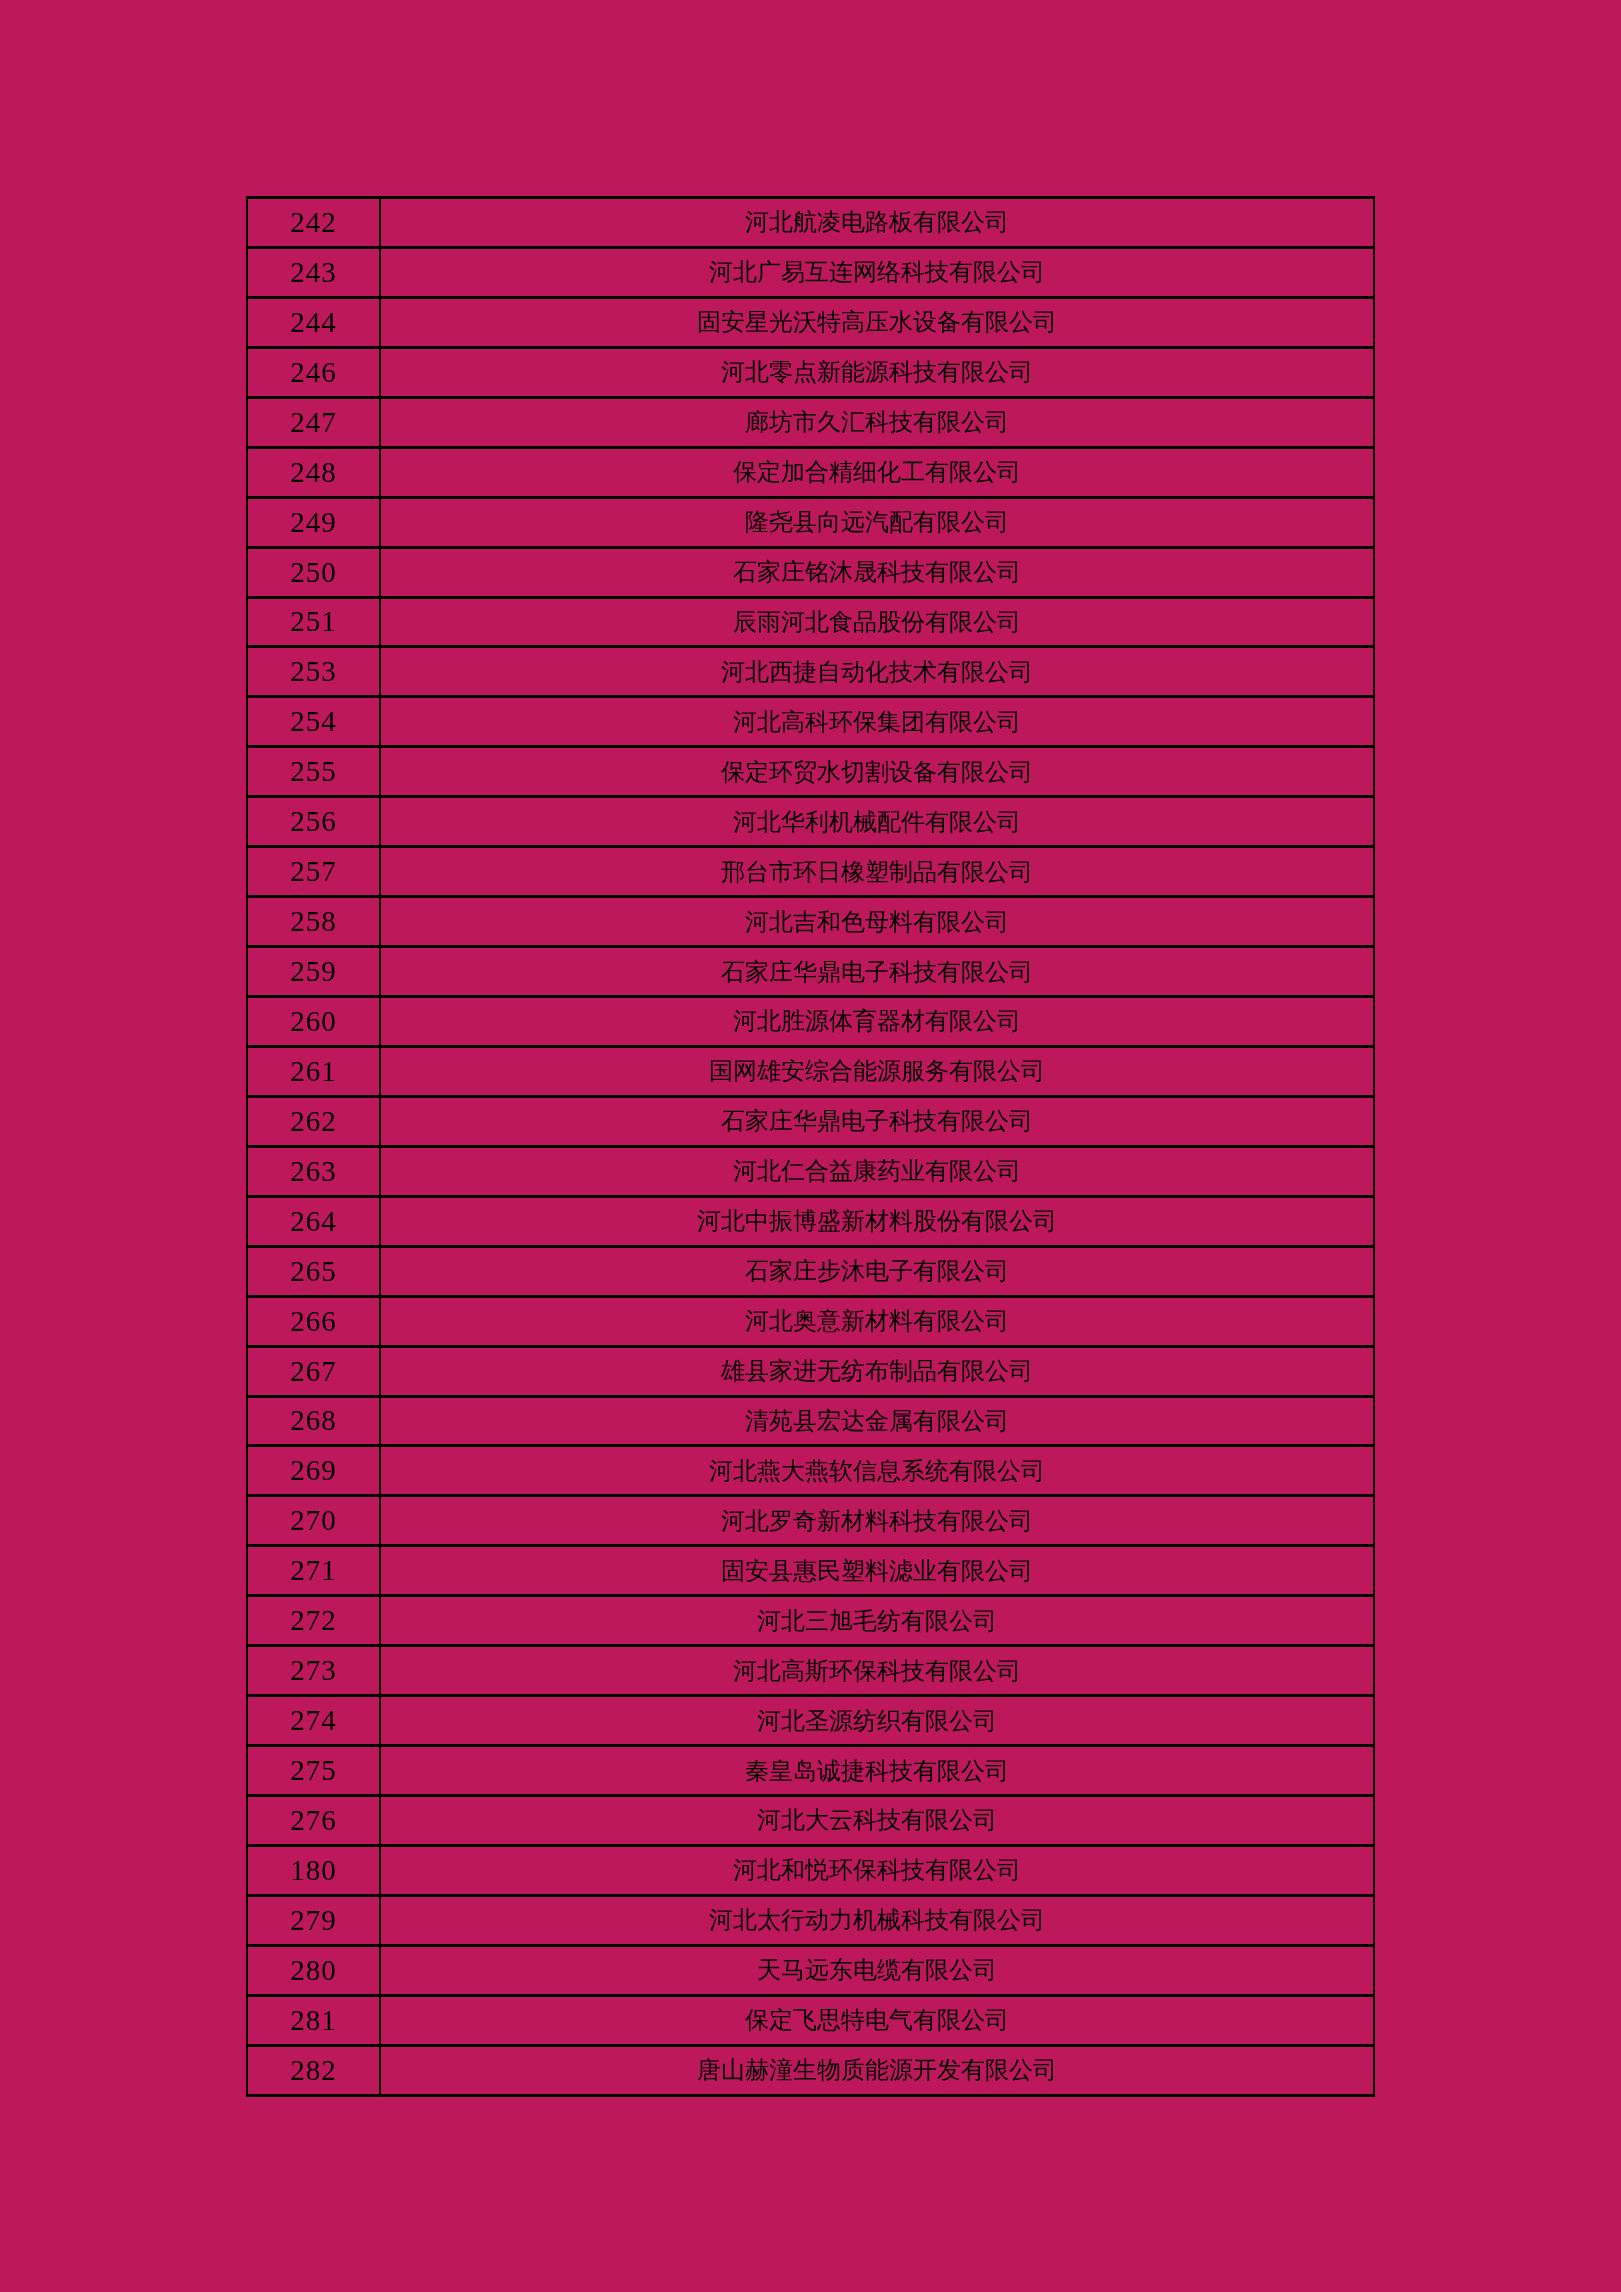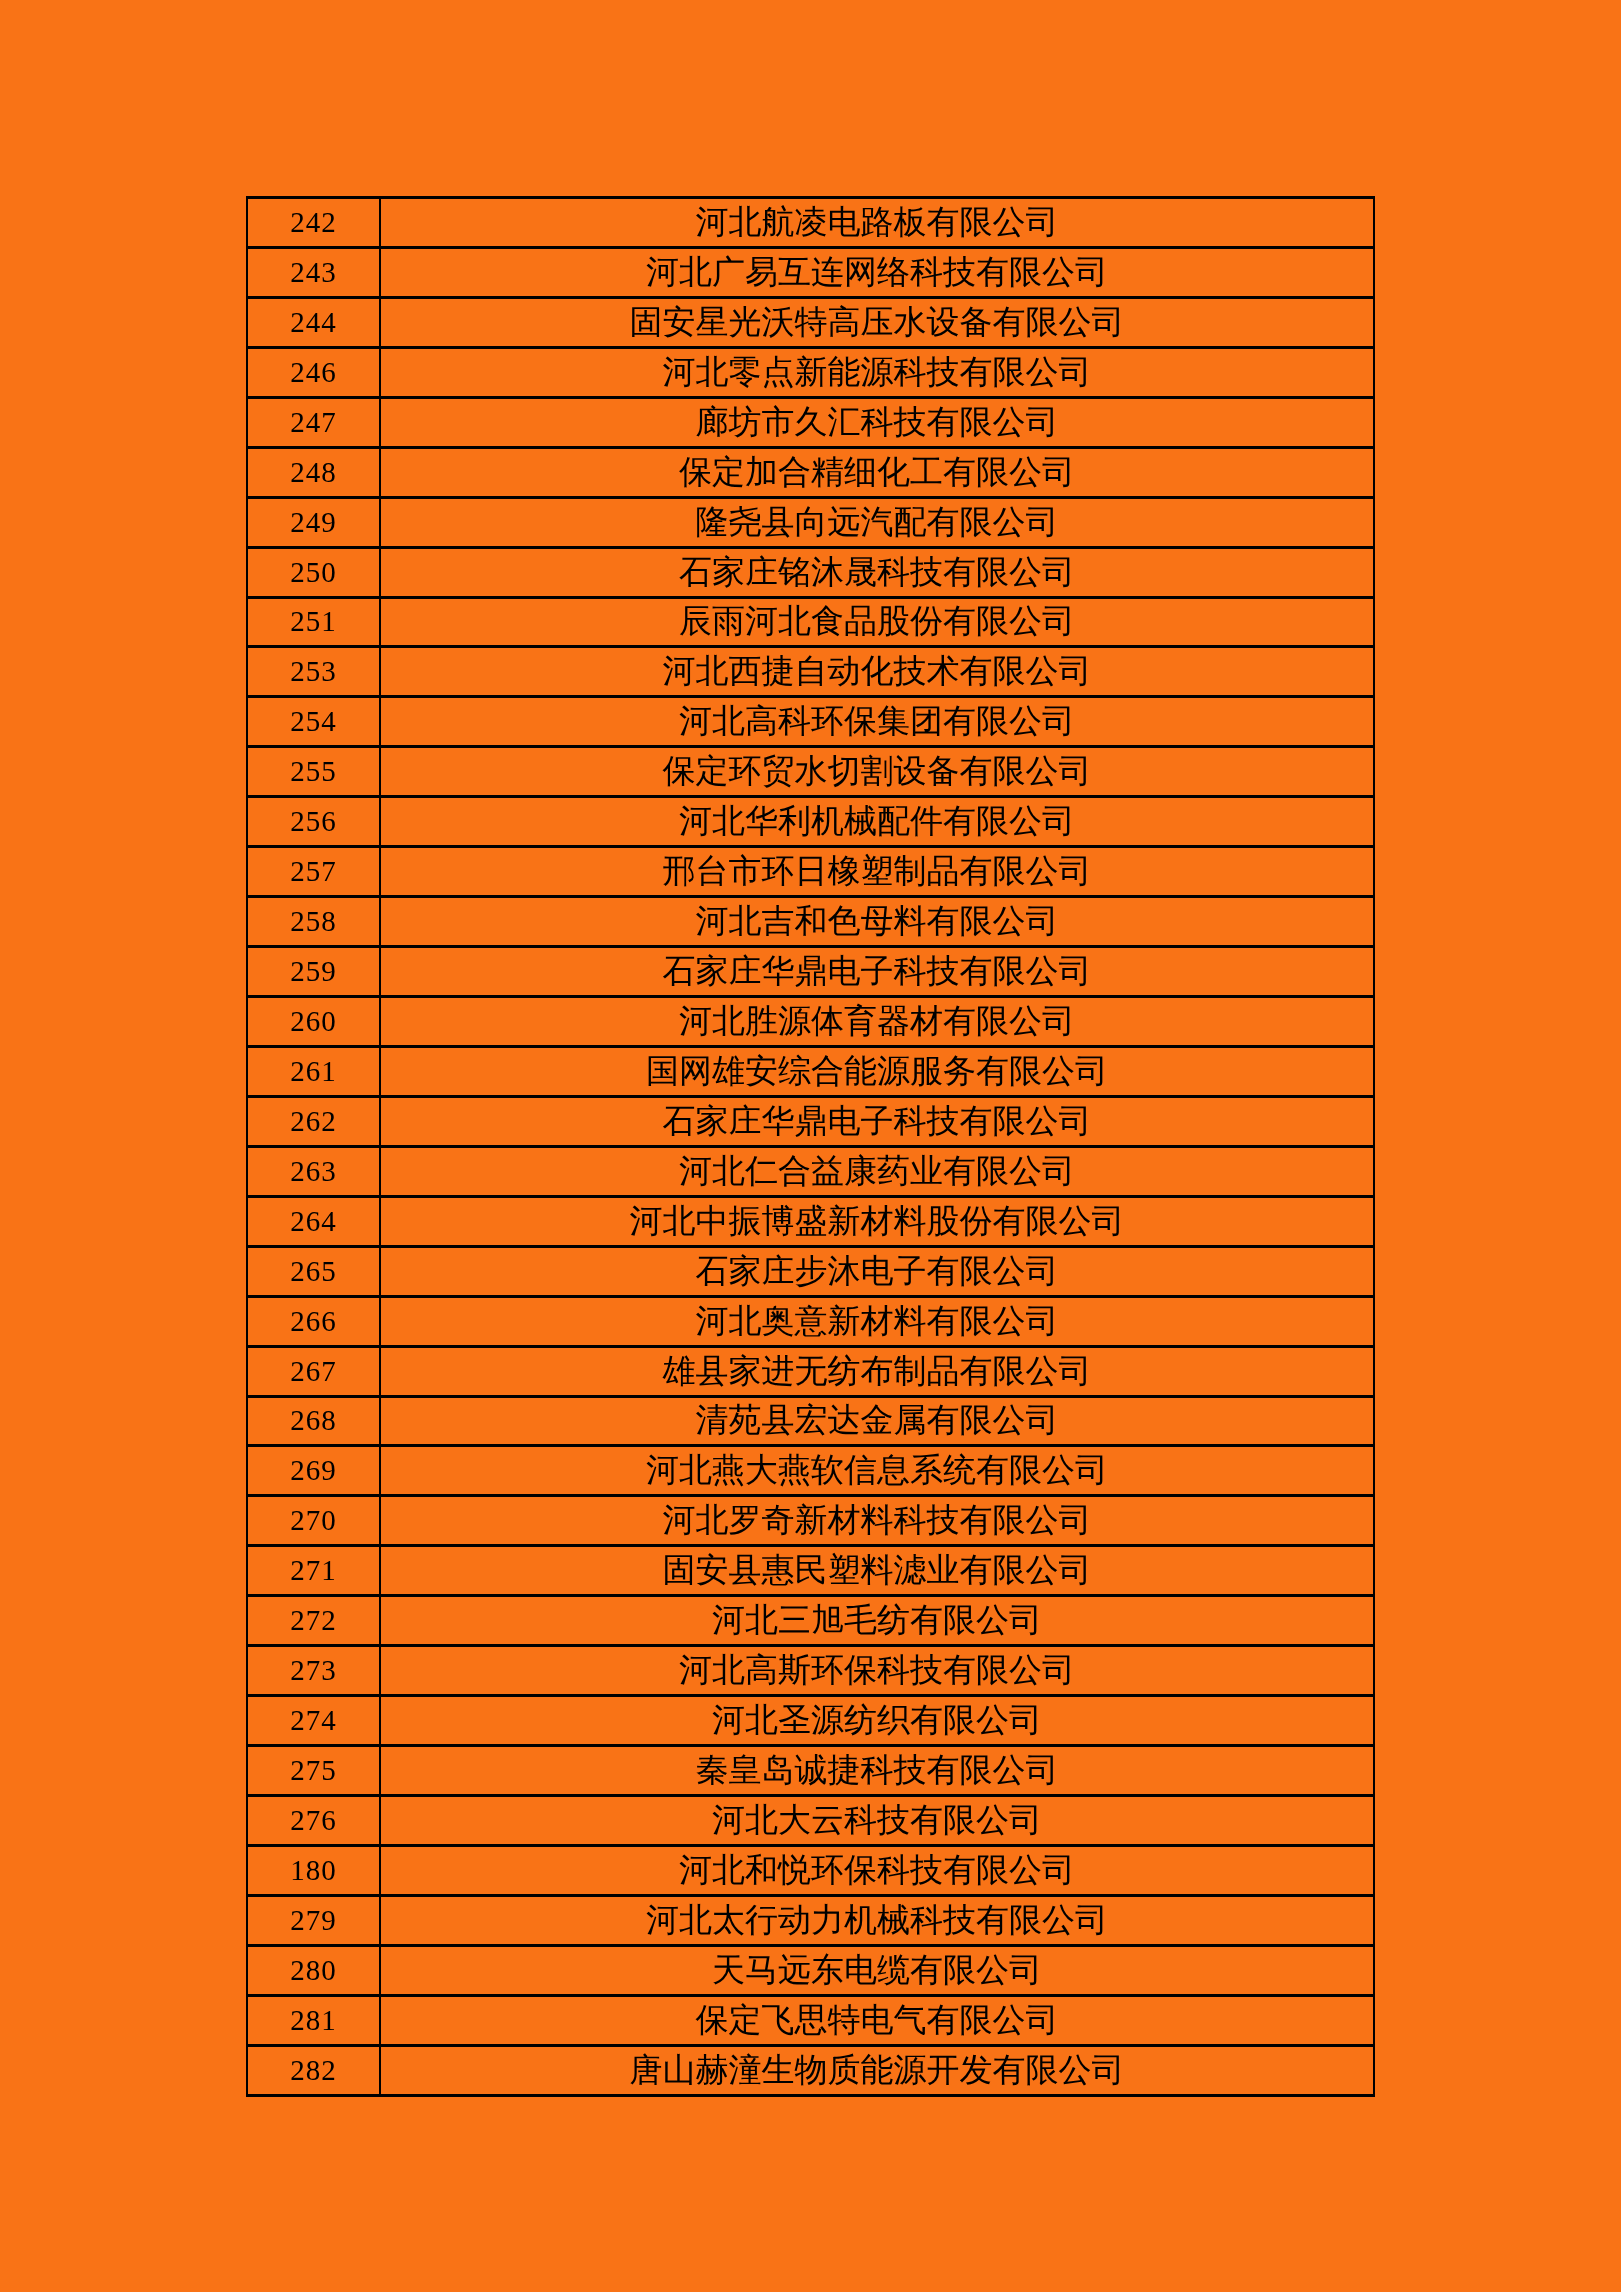--- a/index.html
+++ b/index.html
@@ -13,21 +13,21 @@
     position: relative;
     font-family: "Liberation Serif", "DejaVu Serif", serif;
     color: #000000;
   }
   .page {
     position: absolute;
     left: 0;
     top: 0;
     width: 1621px;
     height: 2293px;
-    background: #f97316;
+    background: #be185d;
   }
   .table-wrap {
     position: absolute;
     left: 246px;
     top: 196px;
     width: 1129px;
     height: 1901px;
   }
   table.company-table {
     border-collapse: collapse;
@@ -47,21 +47,21 @@
     white-space: nowrap;
   }
   td.col-no {
     width: 131px;
     font-family: "Liberation Serif", "DejaVu Serif", serif;
     font-size: 29px;
     letter-spacing: 1px;
   }
   td.col-name {
     font-family: Liberation Mono, monospace;
-    font-size: 33px;
+    font-size: 24px;
   }
 </style>
 </head>
 <body>
 
 <div class="page">
   <div class="table-wrap">
     <table class="company-table">
       <tbody>
           <tr>

